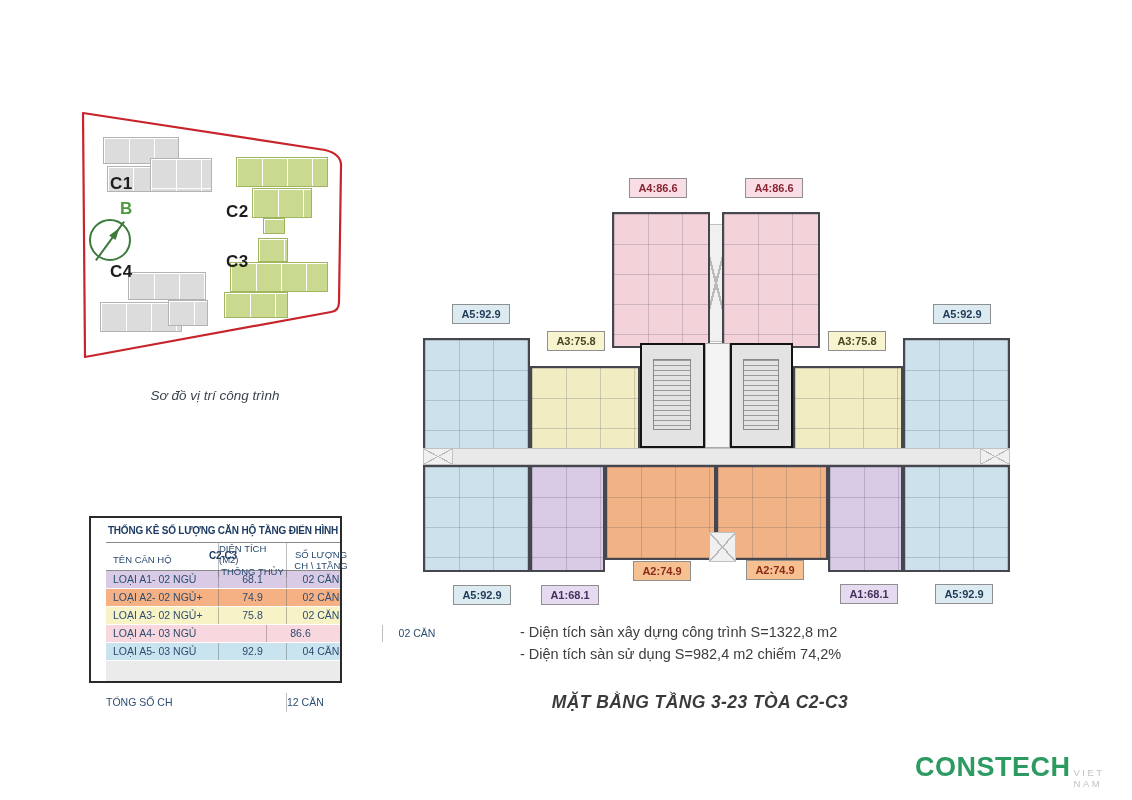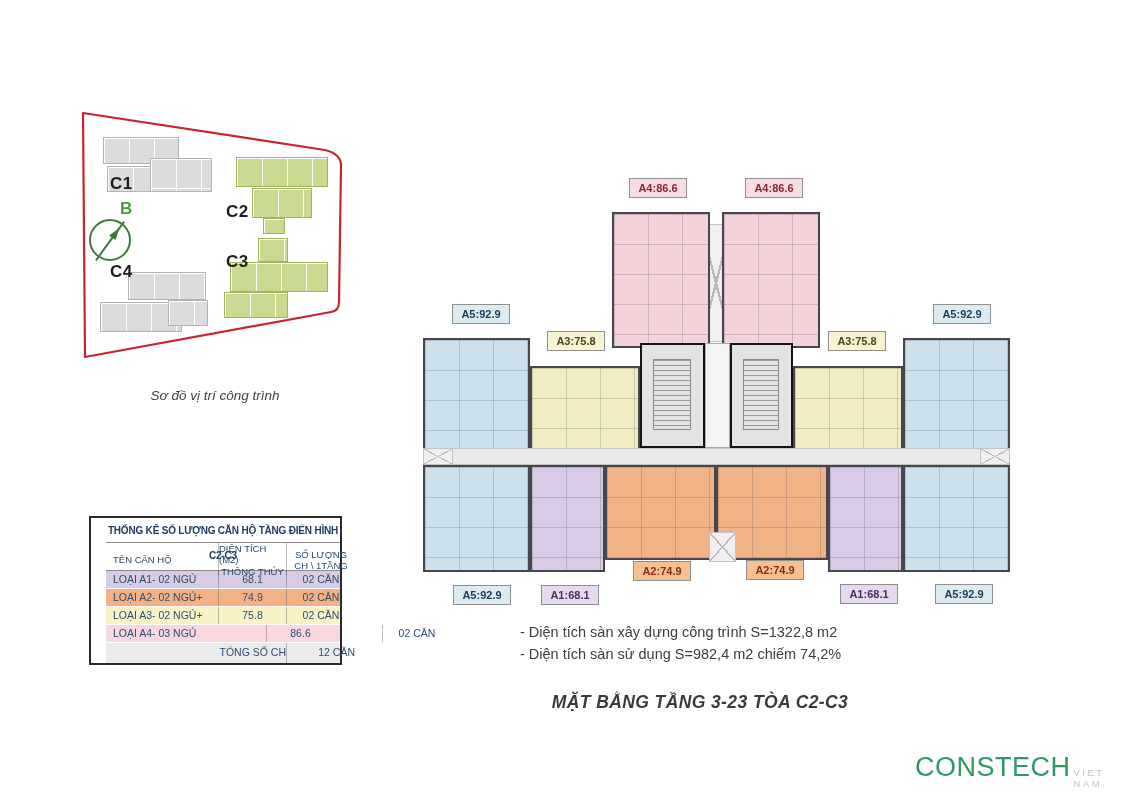--- a/index.html
+++ b/index.html
@@ -36,21 +36,21 @@
   .t-head { height:28px; border-bottom:1px solid #8a8a8a; font-size:9.5px; color:#27496d; }
   .t-head .hc { display:flex; flex-direction:column; justify-content:center; align-items:center; line-height:1.2; }
   .t-head .hc.first { align-items:flex-start; padding-left:7px; }
   .t-row { height:18px; font-size:10.5px; border-bottom:1px solid rgba(255,255,255,.95); }
   .t-row .c { line-height:17px; text-align:center; white-space:nowrap; overflow:hidden; }
   .t-row .c.first { text-align:left; padding-left:7px; }
   .vline { border-left:1px solid rgba(90,90,90,.4); }
   .bg-a1 { background:#d9cbe6; } .bg-a2 { background:#f5b183; } .bg-a3 { background:#f8f3c6; }
   .bg-a4 { background:#f8d7de;gap:48px; } .bg-a5 { background:#c9e4ee; } .bg-total { background:#ebebeb; }
   .t-total { display:grid; grid-template-columns:180px 69px; height:20px; font-size:10.5px; }
-  .t-total .c { line-height:19px; text-align:right; }
+  .t-total .c { line-height:19px; text-align:left;margin-top:32px; }
 
   
   .plan { position:absolute; left:415px; top:160px; width:616px; height:460px; }
   .unit { position:absolute; border:2px solid #46464e;
           background-image:linear-gradient(rgba(70,70,85,.22) 1px,transparent 1px),
                            linear-gradient(90deg,rgba(70,70,85,.22) 1px,transparent 1px);
           background-size:34px 30px; }
   .u-a4 { background-color:#f4d2d9; } .u-a5 { background-color:#cde1ec; }
   .u-a3 { background-color:#f1ecc2; } .u-a1 { background-color:#d9cbe6; }
   .u-a2 { background-color:#f1b286; }
@@ -71,21 +71,21 @@
   .lbl-a3 { background:#f8f4cf; color:#4a4526; }
   .lbl-a2 { background:#f6c091; color:#8a2b1a; }
   .lbl-a1 { background:#e6daf0; color:#46305c; }
 
   
   .notes { position:absolute; left:520px; top:621px; font-size:14.5px;
            color:#3d3d3d; line-height:22px; }
   .plan-title { position:absolute; left:460px; top:692px; width:480px; text-align:center;
            font-weight:bold; font-style:italic; font-size:17.5px; color:#3a3a3a; letter-spacing:.4px; }
   .logo { position:absolute; left:915px; top:752px; display:flex; align-items:baseline; }
-  .logo-brand { font-size:27px; font-weight:normal; color:#2d9a62; letter-spacing:.5px; }
+  .logo-brand { font-size:27px; font-weight:bold; color:#2d9a62; letter-spacing:.5px; }
   .logo-suffix { font-size:9.5px; color:#c2c2c2; letter-spacing:2.5px; margin-left:3px; }
 </style>
 </head>
 <body>
 
 <div class="page">
 
   <div class="sitemap">
     <svg class="boundary-svg" width="330" height="290" viewBox="0 0 330 290">
       <path d="M23,23 L265,60 Q282,64 281,77 L279,212 Q279,221 271,222 L25,267 Z" fill="none" stroke="#c8242b" stroke-width="2.2" stroke-linejoin="round"></path>
@@ -148,20 +148,25 @@
     <div class="t-row bg-a3">
       <div class="c first">LOẠI A3- 02 NGỦ+</div>
       <div class="c vline">75.8</div>
       <div class="c vline">02 CĂN</div>
     </div>
     <div class="t-row bg-a4">
       <div class="c first">LOẠI A4- 03 NGỦ</div>
       <div class="c vline">86.6</div>
       <div class="c vline">02 CĂN</div>
     </div>
+    <div class="t-row bg-a5">
+      <div class="c first">LOẠI A5- 03 NGỦ</div>
+      <div class="c vline">92.9</div>
+      <div class="c vline">04 CĂN</div>
+    </div>
     <div class="t-total bg-total">
       <div class="c">TỔNG SỐ CH</div>
       <div class="c vline">12 CĂN</div>
     </div>
   </div>
 
   <div class="plan">
 
     <div class="xhatch" style="left:285px; top:64px; width:32px; height:118px;"></div>
 

